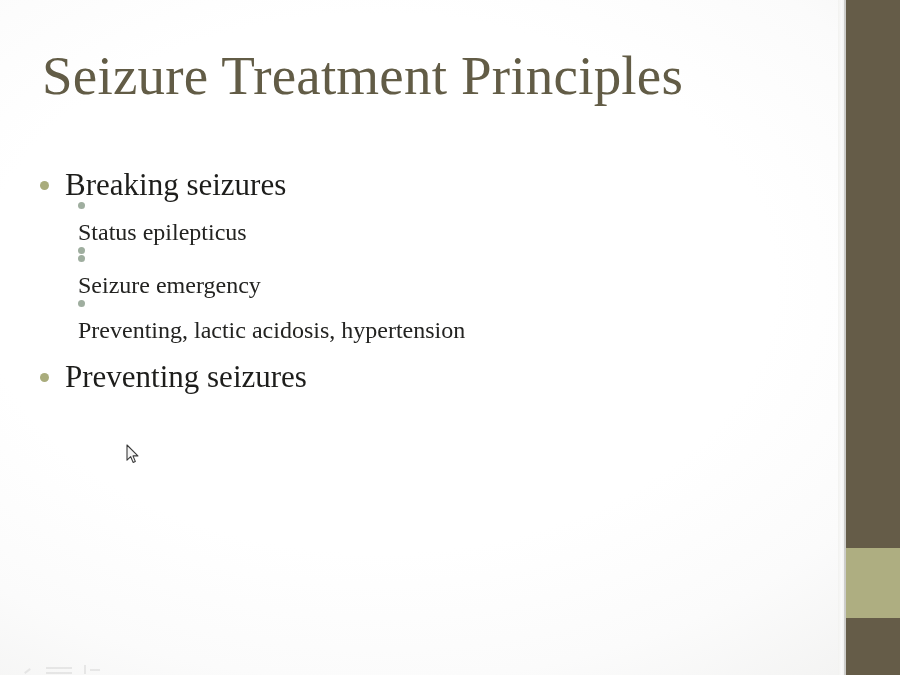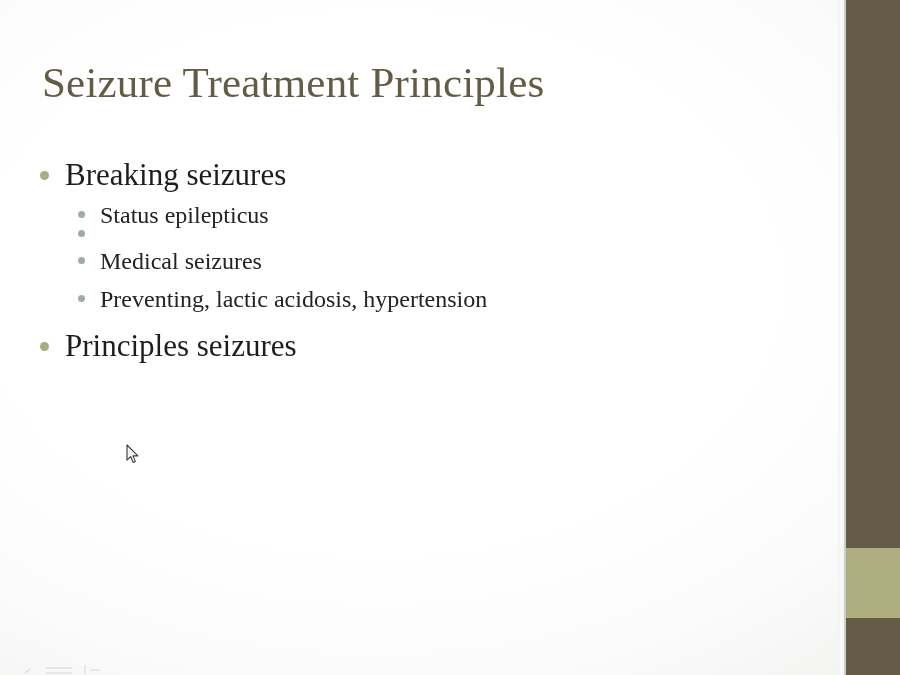--- a/index.html
+++ b/index.html
@@ -59,33 +59,33 @@
     right:54px;
     width:2px;
     height:675px;
     background:rgba(120,120,110,0.28);
   }
 
   
   .title {
     position:absolute;
     left:42px;
-    top:60px;
-    font-size:43px;
+    top:47px;
+    font-size:55px;
     line-height:1.06;
     color:#625c46;
     letter-spacing:0.2px;
     white-space:nowrap;
   }
 
   
   .body-list {
     position:absolute;
     left:40px;
-    top:154px;
+    top:164px;
     width:760px;
   }
 
   .li {
     display:flex;
     align-items:baseline;
     white-space:nowrap;
   }
 
   .bullet {
@@ -109,20 +109,21 @@
   .lvl1 .txt {
     font-size:31px;
     line-height:41px;
     color:#1d1d1b;
   }
 
   
   .lvl2 {
     padding-left:38px;
     margin-bottom:1px;
+    flex-direction:column;
   }
   .lvl2 .bullet {
     width:7px; height:7px;
     background:#9fae9f;
     margin-right:15px;
     position:relative;
     top:-5px;
   }
   .lvl2 .txt {
     font-size:24px;
@@ -188,33 +189,33 @@
       <span class="txt">Status epilepticus</span>
     </div>
 
 
     <div class="li lvl2">
       <span class="bullet"></span>
     </div>
 
     <div class="li lvl2">
       <span class="bullet"></span>
-      <span class="txt">Medical seizures</span>
+      <span class="txt">Seizure emergency</span>
     </div>
 
     <div class="li lvl2">
       <span class="bullet"></span>
       <span class="txt">Preventing, lactic acidosis, hypertension</span>
     </div>
 
     <div class="group-gap"></div>
 
     <div class="li lvl1">
       <span class="bullet"></span>
-      <span class="txt">Principles seizures</span>
+      <span class="txt">Preventing seizures</span>
     </div>
 
   </div>
 
   <svg class="cursor" viewBox="0 0 14 20">
     <path d="M1,1 L1,16.2 L4.7,12.7 L7.1,18.4 L9.3,17.4 L7.0,11.9 L11.9,11.9 Z" fill="#f4f4f4" stroke="#3a3a3a" stroke-width="1.1" stroke-linejoin="round"></path>
   </svg>
 
   <div class="bottom-artifact">
     <i class="ba1"></i>

